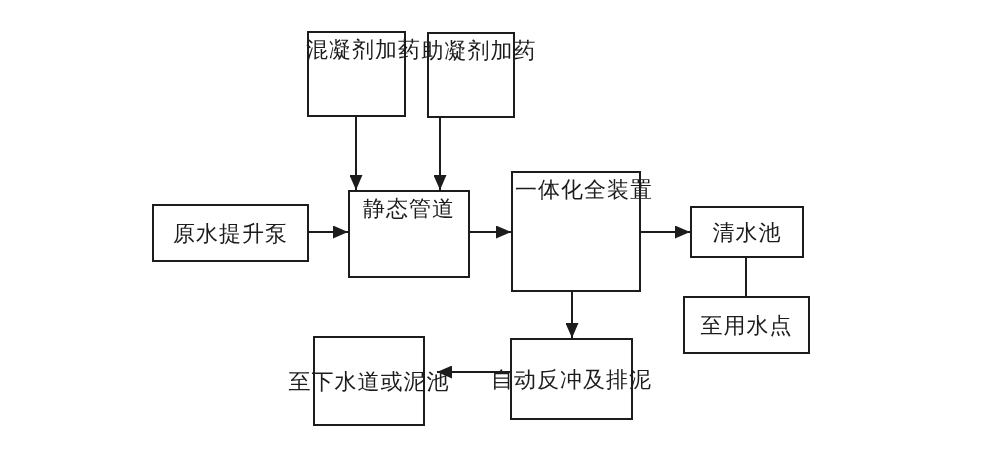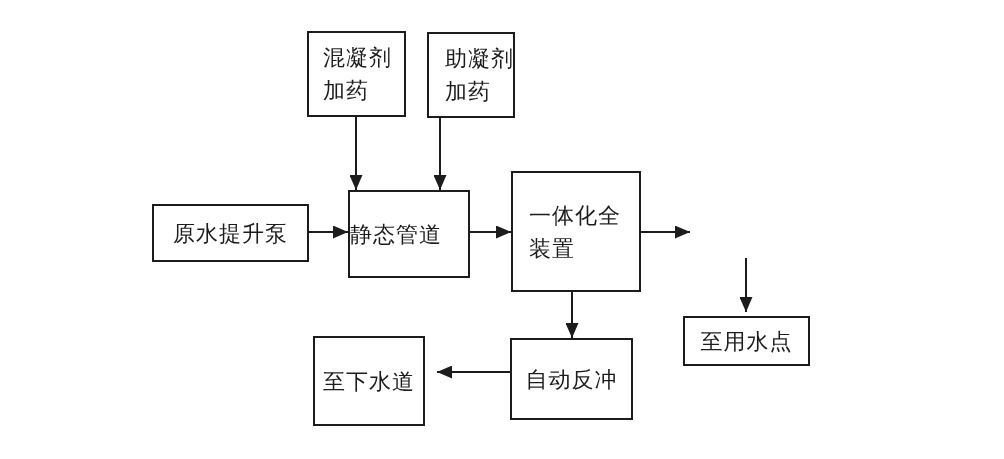--- a/index.html
+++ b/index.html
@@ -16,39 +16,39 @@
     left: 0; top: 0;
     width: 1004px; height: 459px;
     pointer-events: none;
   }
   .node {
     position: absolute;
     box-sizing: border-box;
     border: 2px solid #1c1c1c;
     background: #ffffff;
     display: flex;
-    flex-direction: column;
+    flex-direction: row;
     justify-content: center;
     font-size: 22px;
     line-height: 33px;
     color: #1c1c1c;
     letter-spacing: 1px;
   }
   .node.align-left { align-items: flex-start; text-align: left; }
   .node.align-center { align-items: center; text-align: center; }
   .node .line { white-space: nowrap; }
 
   
   #n-coagulant      { left: 307px; top: 31px;  width: 99px;  height: 86px;  padding-left: 14px; }
   #n-coagulant-aid  { left: 427px; top: 32px;  width: 88px; height: 86px;  padding-left: 16px; }
   #n-pump           { left: 152px; top: 204px; width: 157px; height: 58px; text-align: center; }
   #n-mixer          { left: 348px; top: 190px; width: 122px; height: 88px;  padding-left: 0; }
   #n-purifier       { left: 511px; top: 171px; width: 130px; height: 121px; padding-left: 16px; text-align: center; }
   #n-tank           { left: 690px; top: 206px; width: 114px; height: 52px; }
-  #n-water-point    { left: 683px; top: 316px; width: 127px; height: 50px; }
+  #n-water-point    { left: 683px; top: 296px; width: 127px; height: 58px; }
   #n-backwash       { left: 510px; top: 338px; width: 123px; height: 82px; }
   #n-sewer          { left: 313px; top: 336px; width: 112px; height: 90px; }
 </style>
 </head>
 <body>
 
 <div class="page">
 
   <svg class="arrow-layer" width="1004" height="459" viewBox="0 0 1004 459" xmlns="http://www.w3.org/2000/svg">
     <defs>
@@ -82,26 +82,31 @@
 
   <div id="n-mixer" class="node align-left">
     <span class="line">静态管道</span>
   </div>
 
   <div id="n-purifier" class="node align-left">
     <span class="line">一体化全</span>
     <span class="line">装置</span>
   </div>
 
+  <div id="n-tank" class="node align-center">
+    <span class="line">清水池</span>
+  </div>
 
   <div id="n-water-point" class="node align-center">
     <span class="line">至用水点</span>
   </div>
 
   <div id="n-backwash" class="node align-center">
     <span class="line">自动反冲</span>
+    <span class="line">及排泥</span>
   </div>
 
   <div id="n-sewer" class="node align-center">
     <span class="line">至下水道</span>
+    <span class="line">或泥池</span>
   </div>
 
 </div>
 
 </body></html>

